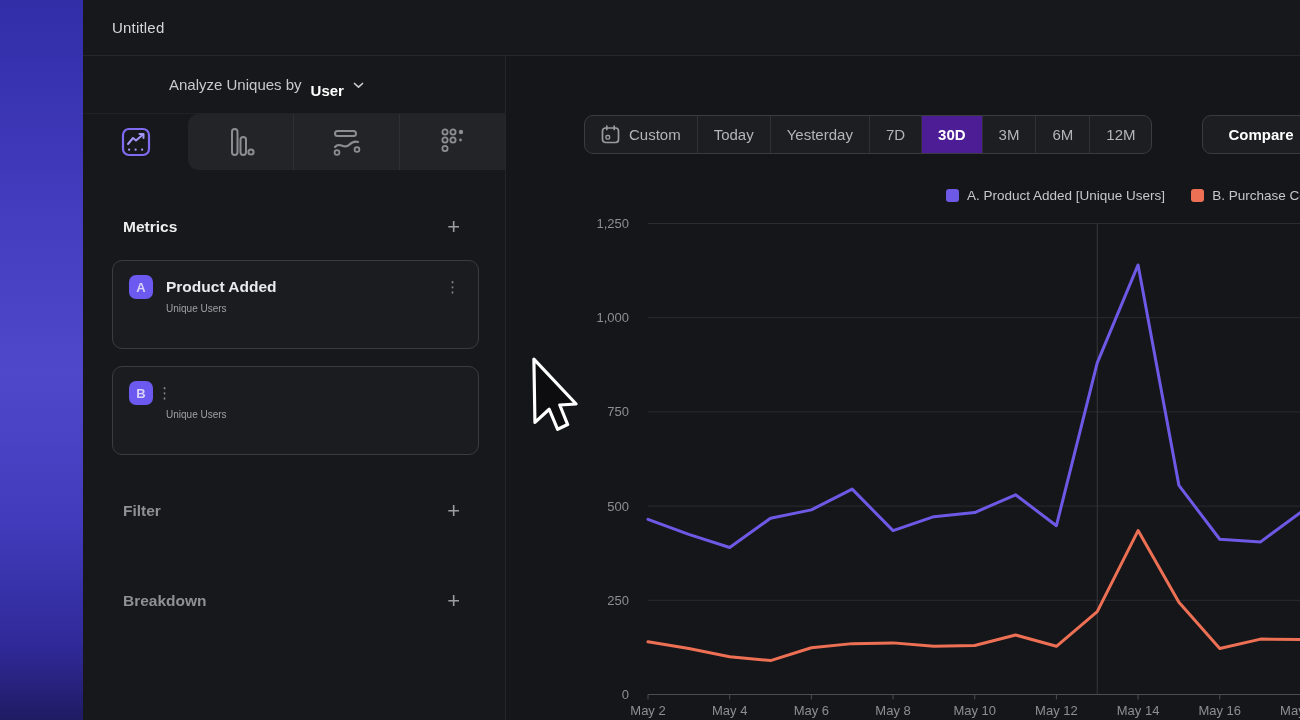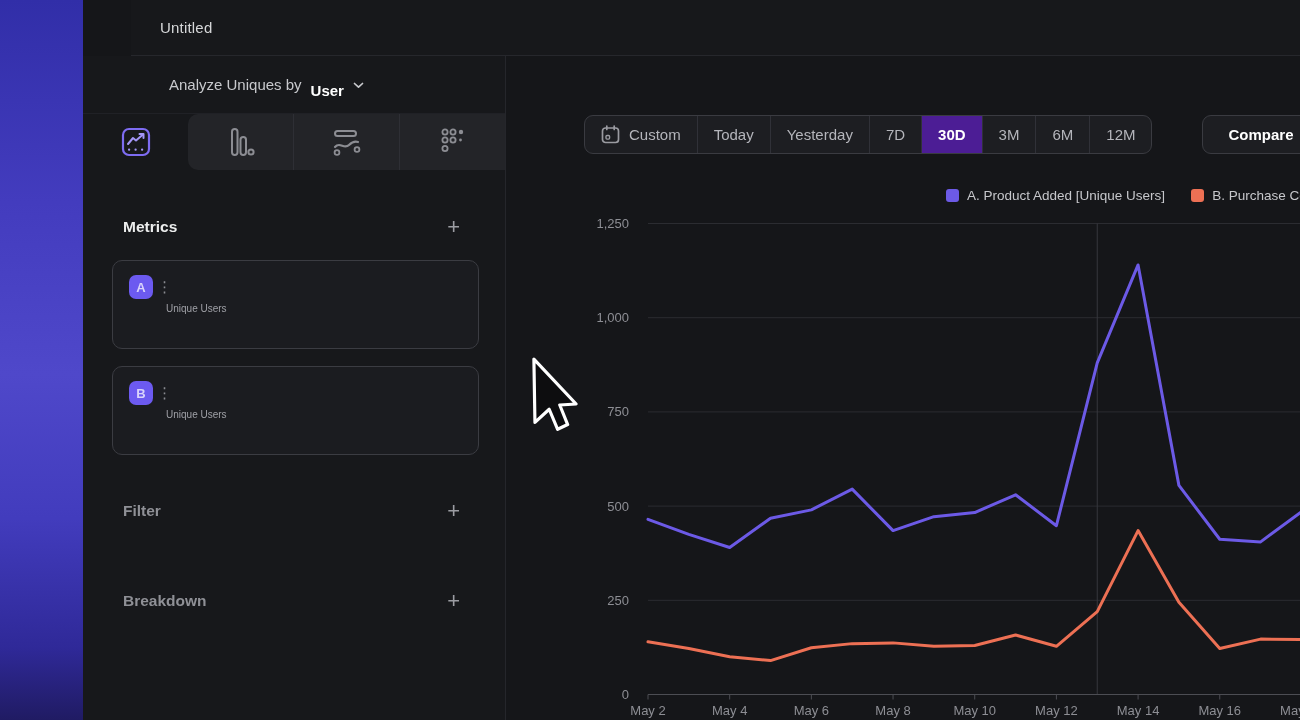--- a/index.html
+++ b/index.html
@@ -14,21 +14,21 @@
   
   .accent-strip{
     position:absolute; left:0; top:0; width:83px; height:720px;
     background:linear-gradient(180deg,#312ea8 0%,#433cbe 28%,#4f48ca 52%,#423cbd 72%,#2f2998 90%,#201b63 100%);
   }
 
   
   .topbar{
     position:absolute; left:83px; top:0; right:0; height:56px;
     background:#17181b; border-bottom:1px solid #26272c;
-    display:flex; align-items:center; padding-left:29px;margin-left:48px;
+    display:flex; align-items:center; padding-left:29px;
   }
   .doc-title{ color:#d6d7d9; font-size:15px; letter-spacing:.2px; }
 
   
   .sidebar{
     position:absolute; left:83px; top:56px; width:423px; bottom:0;
     background:#17181b; border-right:1px solid #25262b;
   }
   .analyze-row{ position:absolute; left:0; right:0; top:0; height:57px;
     display:flex; align-items:center; padding-left:40px; gap:9px; }
@@ -163,20 +163,21 @@
   </div>
 
   <div class="section-head" style="top:158px;">
     <span class="lbl lbl-bright">Metrics</span>
     <span class="plus-btn">+</span>
   </div>
 
   <div class="metric-card" style="top:204px;">
     <div class="card-row">
       <span class="metric-badge">A</span>
+      <span class="metric-title">Product Added</span>
       <span class="kebab">⋮</span>
     </div>
     <div class="metric-sub">Unique Users</div>
   </div>
 
   <div class="metric-card" style="top:310px;">
     <div class="card-row">
       <span class="metric-badge">B</span>
       <span class="kebab">⋮</span>
     </div>

